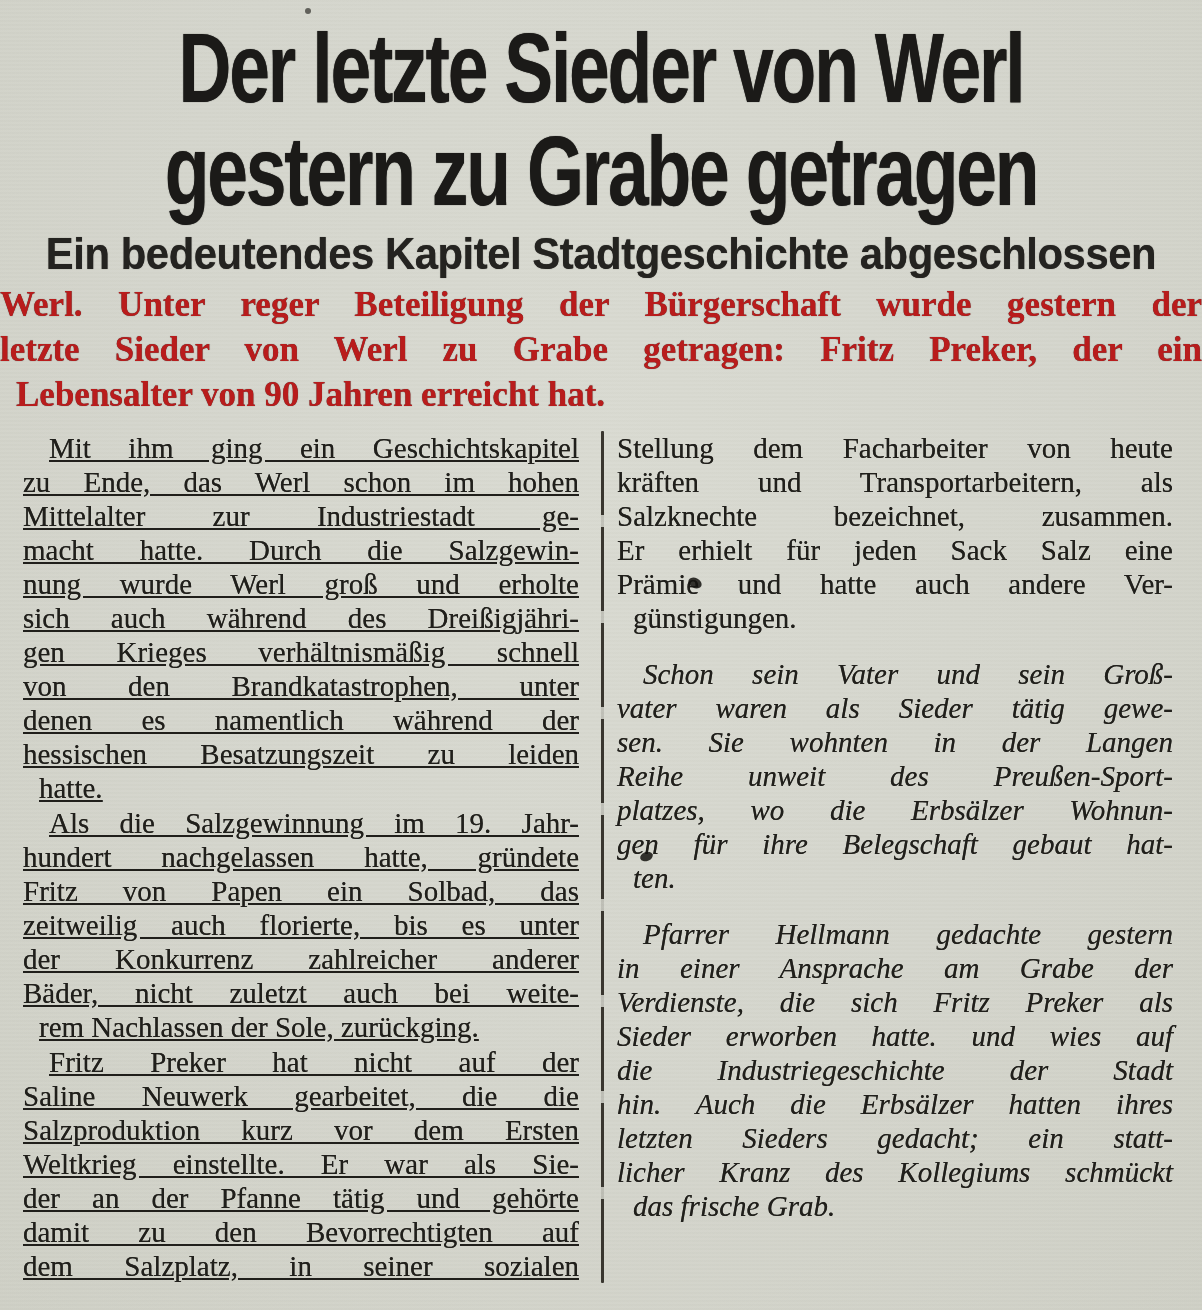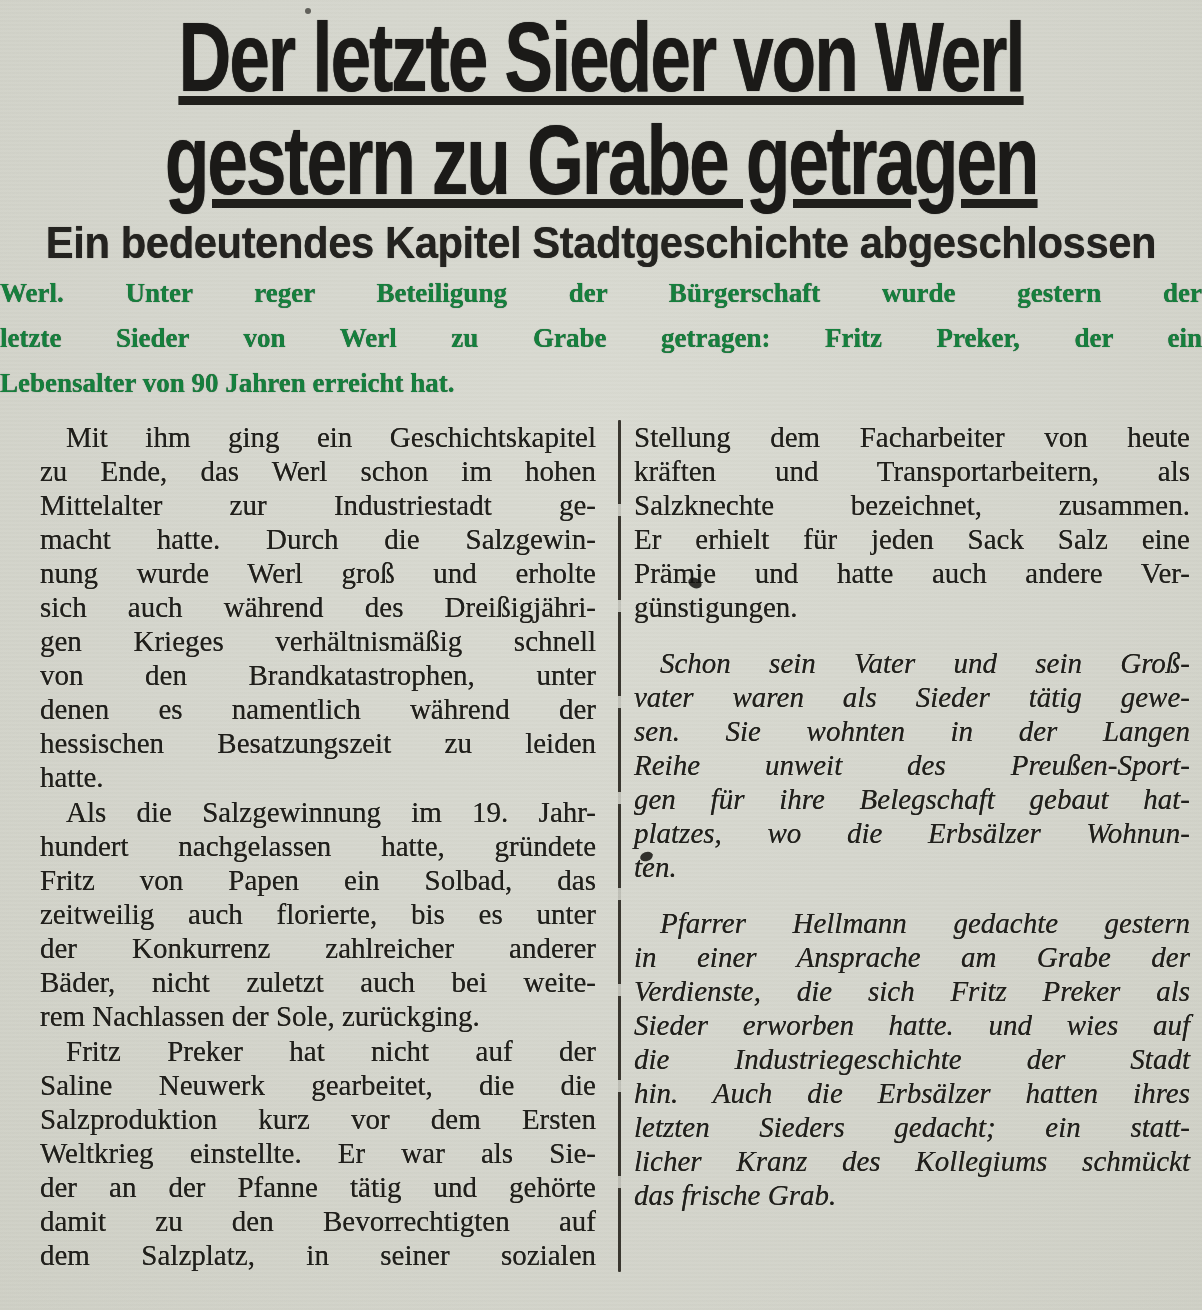--- a/index.html
+++ b/index.html
@@ -11,21 +11,21 @@
     position: relative;
     background:
       repeating-linear-gradient(0deg, rgba(60,60,50,0.015) 0 2px, rgba(255,255,255,0.01) 2px 4px),
       radial-gradient(ellipse at 50% 35%, #dadbd2 0%, #d5d6cd 55%, #cfd0c6 100%);
     font-family: "Liberation Serif", serif;
     color: #201f1b;
   }
   .page { position: absolute; inset: 0; }
 
   
-  .headline { padding-top: 5px; text-decoration: underline; }
+  .headline { padding-top: 16px; }
   .hl-line {
     font-family: "Liberation Sans", sans-serif;
     font-weight: 700;
     font-size: 99px;
     line-height: 103px;
     letter-spacing: -3px;
     color: #1b1a18;
     text-align: center;
     white-space: nowrap;
     transform: scaleX(0.74);
@@ -44,49 +44,49 @@
     transform: scaleX(0.93);
     transform-origin: 50% 50%;
     margin-top: 4px;
     text-shadow: 0 0 0.8px rgba(25,24,21,0.8);
   }
 
   
   .lead {
     margin: 22px 22px 0 24px;
     font-weight: 700;
-    font-size: 27px;
+    font-size: 35px;
     line-height: 45px;
-    color: #15803d;
+    color: #b91c1c;
     text-shadow: 0 0 0.7px rgba(25,24,20,0.85);
   }
 
   
   .columns {
     display: flex;
     align-items: stretch;
     margin-top: 14px;
   }
   .col { font-size: 29px; line-height: 34px; text-shadow: 0 0 0.6px rgba(28,27,23,0.8); }
-  .col-left  { width: 556px; margin-left: 40px; }
+  .col-left  { width: 556px; margin-left: 23px; text-decoration: underline; }
   .col-right { width: 556px; margin-left: 13px; }
   .divider {
     width: 3px;
     margin-left: 22px;
     background: repeating-linear-gradient(180deg,
       #39362f 0px, #39362f 84px,
       rgba(57,54,47,0.15) 84px, rgba(57,54,47,0.15) 96px);
     border-radius: 1px;
   }
   .para { margin: 0; }
   .col-left  .para + .para { margin-top: 1px; }
   .col-right .para + .para { margin-top: 22px; font-style: italic; }
 
   .tline { text-align: justify; text-align-last: justify; }
-  .tlast { text-align-last: left; }
+  .tlast { text-align-last: left; padding-left: 16px; }
   .tindent { text-indent: 26px; }
 
   
   .smudge { position: absolute; background: #14130f; border-radius: 50%; opacity: 0.85; }
   .smudge-1 { left: 688px; top: 578px; width: 14px; height: 10px; transform: rotate(25deg); }
   .smudge-2 { left: 640px; top: 852px; width: 13px; height: 9px; transform: rotate(-20deg); }
   .smudge-3 { left: 305px; top: 8px; width: 6px; height: 6px; opacity: 0.6; }
 </style>
 </head>
 <body>
@@ -148,22 +148,22 @@
           <div class="tline">Salzknechte bezeichnet, zusammen.</div>
           <div class="tline">Er erhielt für jeden Sack Salz eine</div>
           <div class="tline">Prämie und hatte auch andere Ver-</div>
           <div class="tline tlast">günstigungen.</div>
         </div>
       <div class="para">
           <div class="tline tindent">Schon sein Vater und sein Groß-</div>
           <div class="tline">vater waren als Sieder tätig gewe-</div>
           <div class="tline">sen. Sie wohnten in der Langen</div>
           <div class="tline">Reihe unweit des Preußen-Sport-</div>
+          <div class="tline">platzes, wo die Erbsälzer Wohnun-</div>
           <div class="tline">gen für ihre Belegschaft gebaut hat-</div>
-          <div class="tline">platzes, wo die Erbsälzer Wohnun-</div>
           <div class="tline tlast">ten.</div>
         </div>
       <div class="para">
           <div class="tline tindent">Pfarrer Hellmann gedachte gestern</div>
           <div class="tline">in einer Ansprache am Grabe der</div>
           <div class="tline">Verdienste, die sich Fritz Preker als</div>
           <div class="tline">Sieder erworben hatte. und wies auf</div>
           <div class="tline">die Industriegeschichte der Stadt</div>
           <div class="tline">hin. Auch die Erbsälzer hatten ihres</div>
           <div class="tline">letzten Sieders gedacht; ein statt-</div>

